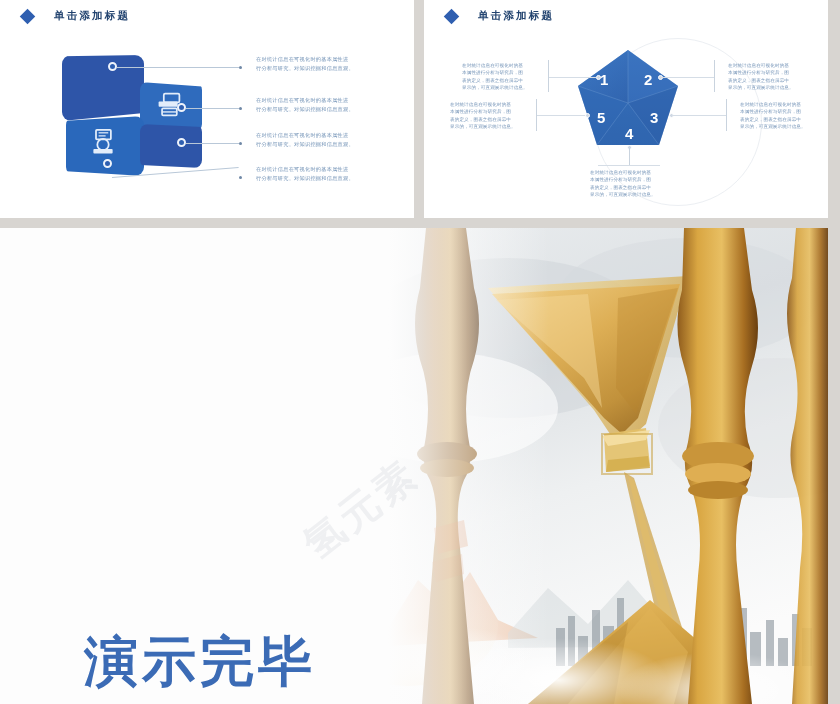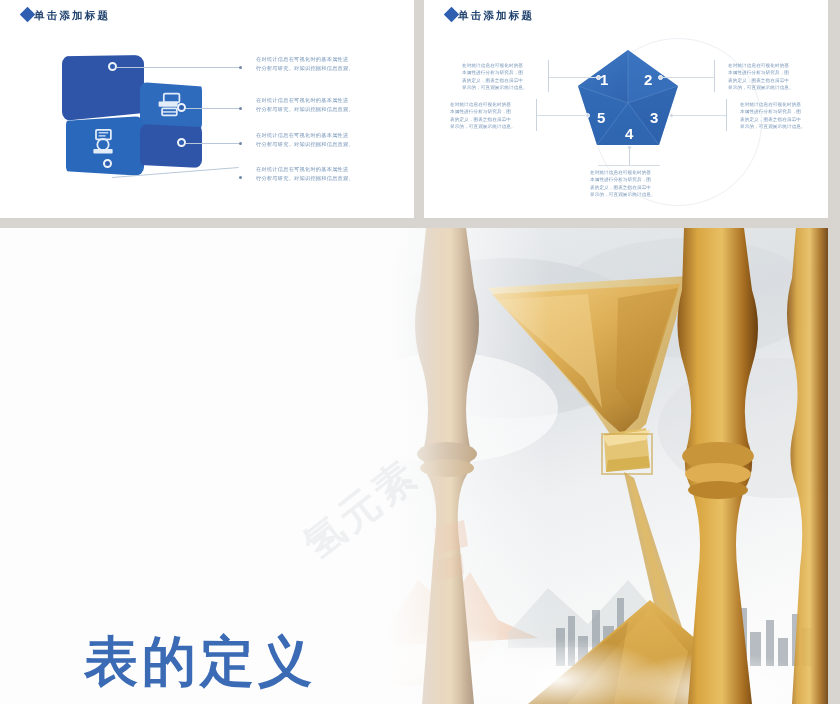--- a/index.html
+++ b/index.html
@@ -12,21 +12,21 @@
   #root { position: relative; width: 840px; height: 704px; background: #d8d5d1; }
 
   
   .slide-top {
     position: absolute; top: 0; height: 218px;
     background: #ffffff; overflow: hidden;
   }
   #slide-1 { left: 0;   width: 414px; }
   #slide-2 { left: 424px; width: 404px; }
 
-  .slide-title { position: absolute; display: flex; align-items: flex-start; gap: 1px; }
+  .slide-title { position: absolute; display: flex; align-items: center; gap: 21px; }
   .diamond {
     width: 11px; height: 11px; background: #2f5fb0;
     transform: rotate(45deg); flex: 0 0 auto;
   }
   .slide-title-text {
     font-size: 10.5px; font-weight: bold; color: #22436f;
     letter-spacing: 2.2px; white-space: nowrap;
   }
 
   
@@ -410,19 +410,19 @@
         <ellipse cx="330" cy="246" rx="33" ry="11" fill="#dfae52"></ellipse>
         <ellipse cx="330" cy="262" rx="30" ry="9" fill="#b9842c"></ellipse>
 
         <path d="M408 0 L440 0 L440 476 L404 476 L412 340 Q418 292 408 258
                  Q398 232 406 200 Q414 160 404 124 Q394 84 404 50 Z" fill="url(#woodR)" opacity="0.92"></path>
 
         <rect x="0" y="0" width="260" height="476" fill="url(#fadeLeft)"></rect>
       </svg>
     </div>
 
-    <div class="end-title">表的定义</div>
+    <div class="end-title">演示完毕</div>
 
     <div class="watermark">氢元素</div>
 
   </div>
 
 </div>
 
 </body></html>

